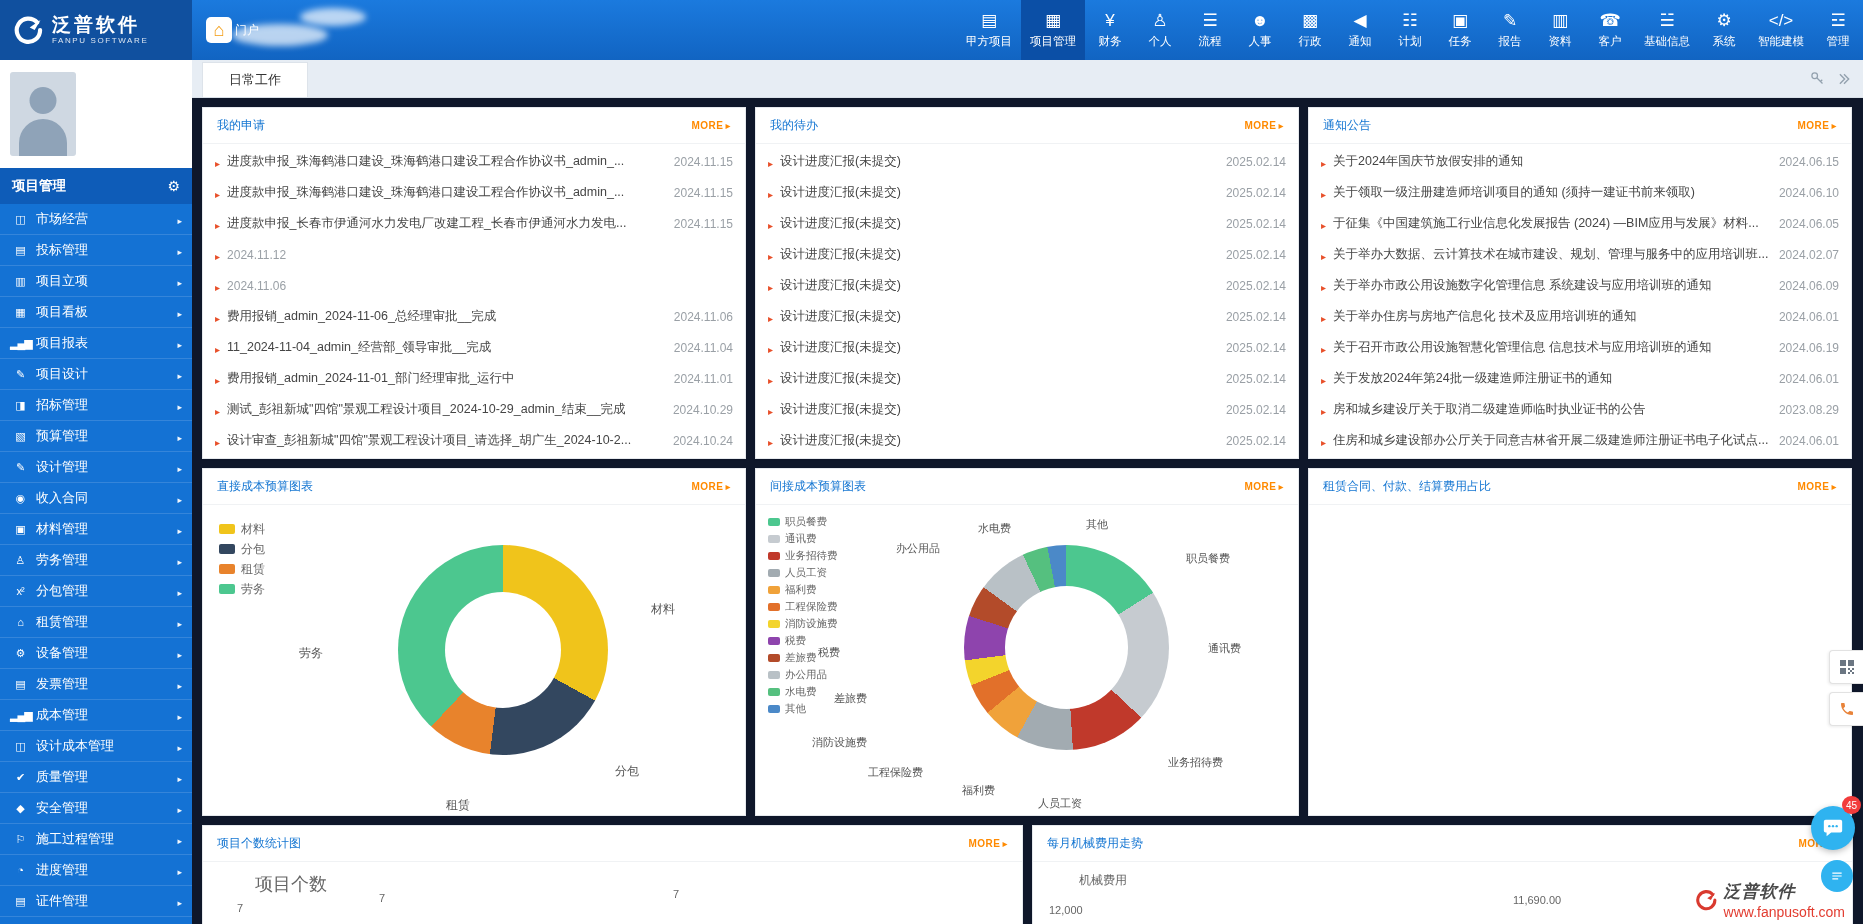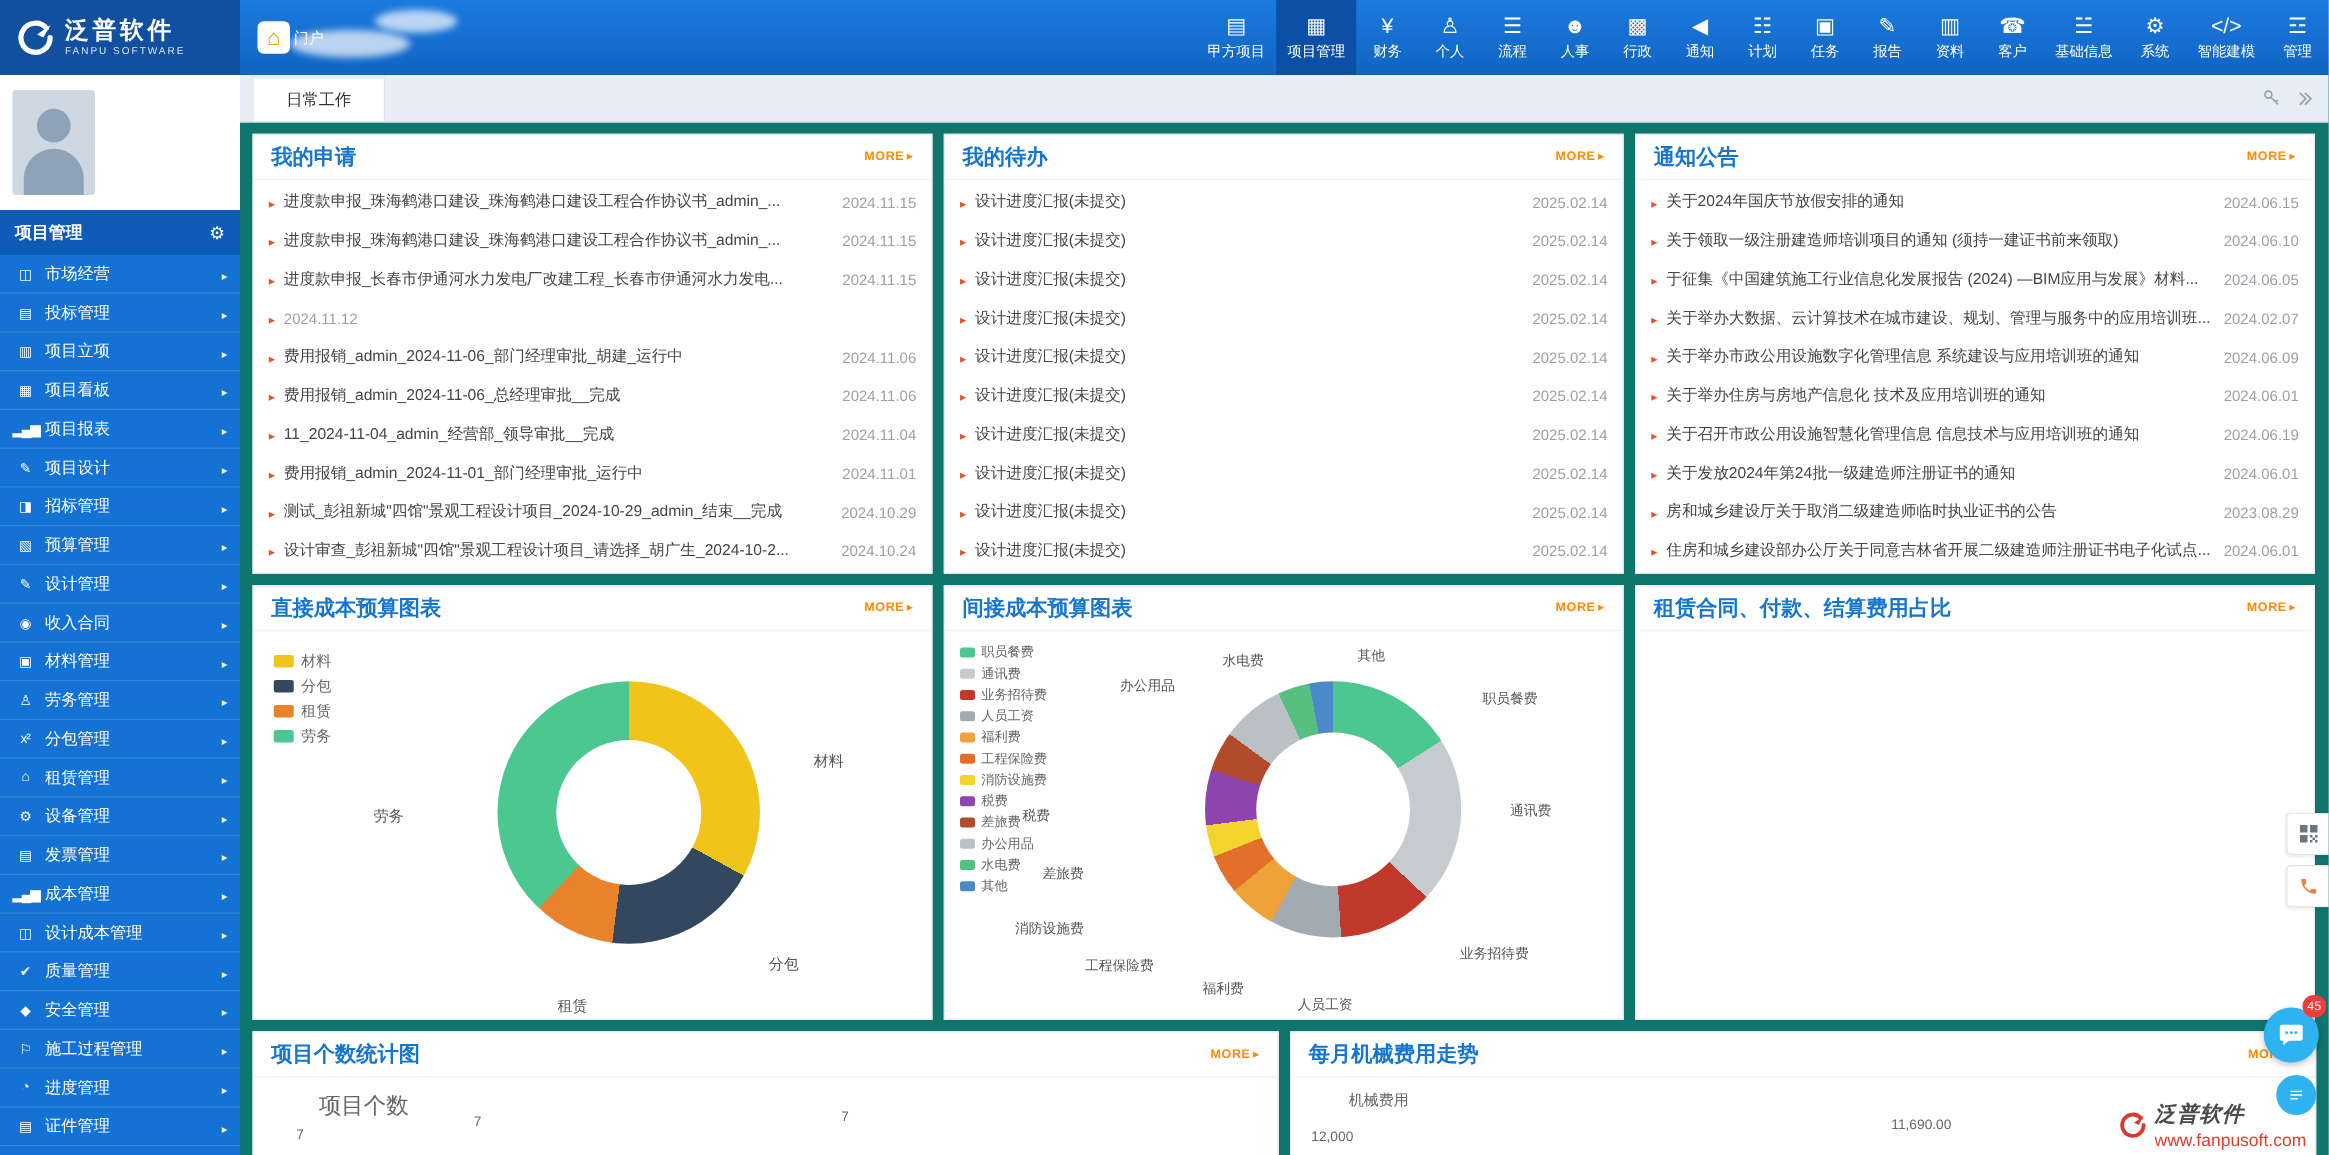--- a/index.html
+++ b/index.html
@@ -42,34 +42,34 @@
   .gear{margin-left:auto;cursor:pointer}
   .gear::before{content:"⚙";font-size:14px}
   .menu-item{height:31px;display:flex;align-items:center;padding:0 10px;font-size:13px;cursor:pointer;
              border-bottom:1px solid rgba(255,255,255,.14)}
   .mi-icon{width:20px;font-size:11px;text-align:center;margin-right:6px;letter-spacing:-1px;flex:0 0 20px}
   .mi-label{white-space:nowrap;overflow:hidden;text-overflow:ellipsis}
   .mi-arrow{margin-left:auto;opacity:.95}
   .mi-arrow::before{content:"▸";font-size:9px}
 
   
-  .content{position:absolute;left:192px;top:60px;right:0;bottom:0;background:#0f766e;overflow:hidden}
+  .content{position:absolute;left:192px;top:60px;right:0;bottom:0;background:#0f172a;overflow:hidden}
   .tabstrip{height:38px;background:#e7edf4;border-bottom:1px solid #d9e0e8;display:flex;align-items:flex-end;
             padding-left:10px;position:relative}
   .tab{background:#fff;padding:8px 26px;font-size:13px;color:#333;border:1px solid #dde3ea;border-bottom:none;cursor:pointer}
   .strip-icons{position:absolute;right:12px;top:11px;display:flex;gap:12px;align-items:center}
   .strip-icons svg{cursor:pointer}
 
   .grid{position:absolute;left:0;right:0;top:38px;bottom:0;padding:9px 10px;display:flex;flex-wrap:wrap;gap:9px;
         align-content:flex-start;overflow:hidden}
   .panel{background:#fff;border:1px solid #e6e9ed;box-shadow:0 1px 2px rgba(0,0,0,.04)}
   .p3{width:544px}.h1{height:352px}.h2{height:348px}
   .p2{width:821px;height:220px}
   .panel-head{height:36px;display:flex;align-items:center;padding:0 14px;border-bottom:1px solid #f0f2f4}
-  .panel-head h3{font-size:17px;color:#1576d2;font-weight:bold}
+  .panel-head h3{font-size:12px;color:#1576d2;font-weight:normal}
   .more{margin-left:auto;font-size:10px;font-weight:bold;color:#ff8a00;cursor:pointer;letter-spacing:.5px}
   .more::after{content:"▸";margin-left:2px}
 
   .plist{padding:2px 0}
   .row{height:31px;display:flex;align-items:center;padding:0 12px;cursor:pointer}
   .bullet::before{content:"▸";color:#e8502a;font-size:10px;margin-right:7px}
   .rtext{flex:1;font-size:12.5px;color:#454545;white-space:nowrap;overflow:hidden;text-overflow:ellipsis;margin-right:10px}
   .rdate{font-size:12px;color:#9aa0a6;flex:0 0 auto}
 
   
@@ -392,21 +392,20 @@
               <span class="bullet"></span>
               <span class="rtext">进度款申报_长春市伊通河水力发电厂改建工程_长春市伊通河水力发电...</span>
               <span class="rdate">2024.11.15</span>
             </div>
             <div class="row">
               <span class="bullet"></span>
               <span class="rdate">2024.11.12</span>
             </div>
             <div class="row">
               <span class="bullet"></span>
-              <span class="rtext">费用报销_admin_2024-11-06_部门经理审批_胡建_运行中</span>
               <span class="rdate">2024.11.06</span>
             </div>
             <div class="row">
               <span class="bullet"></span>
               <span class="rtext">费用报销_admin_2024-11-06_总经理审批__完成</span>
               <span class="rdate">2024.11.06</span>
             </div>
             <div class="row">
               <span class="bullet"></span>
               <span class="rtext">11_2024-11-04_admin_经营部_领导审批__完成</span>

